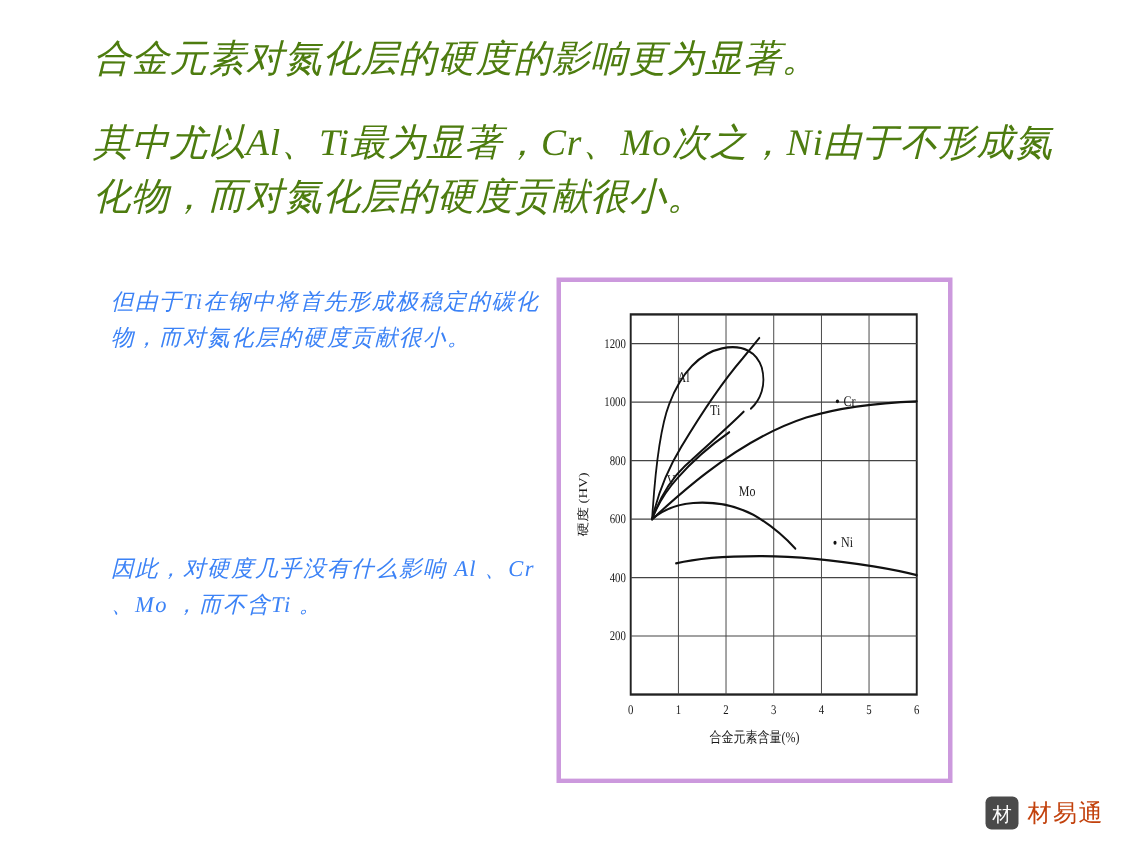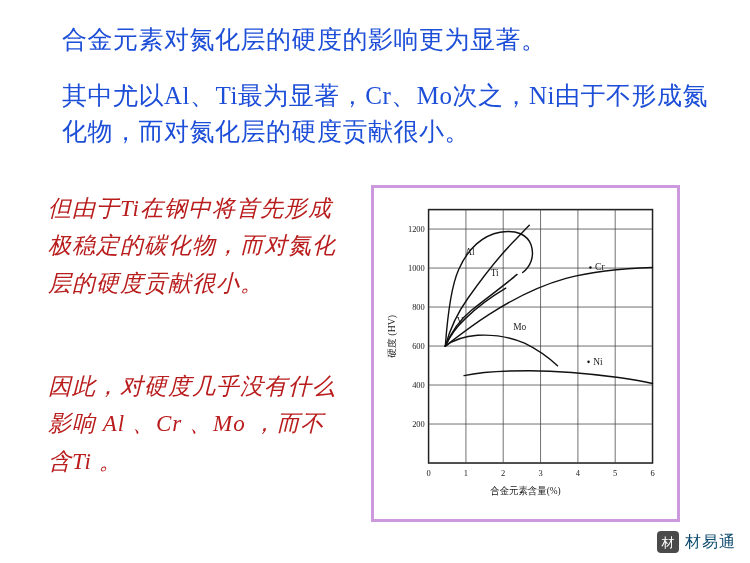--- a/index.html
+++ b/index.html
@@ -13,59 +13,60 @@
     position: relative;
     font-family: "Liberation Serif", serif;
     color: #000000;
     overflow: hidden;
   }
 
   
   .para {
     position: absolute;
     font-family: "Liberation Serif", serif;
-    color: #1d4ed8;
+    color: #4d7c0f;
     line-height: 1.42;
+    font-style: italic;
   }
   #para1 {
     left: 62px;
     top: 22px;
     width: 640px;
     font-size: 25px;
     letter-spacing: 0.5px;
   }
   #para2 {
     left: 62px;
     top: 78px;
     width: 650px;
     font-size: 25px;
     letter-spacing: 0.5px;
   }
 
   
   .left-col {
     position: absolute;
-    left: 48px;
+    left: 74px;
     width: 300px;
     font-family: "Liberation Serif", serif;
     font-style: italic;
-    font-size: 23px;
-    color: #b91c1c;
+    font-size: 15px;
+    color: #3b82f6;
     line-height: 1.62;
     letter-spacing: 1px;
   }
   #left1 { top: 190px; }
   #left2 { top: 368px; }
 
   
   #figure-frame {
     position: absolute;
     left: 371px;
     top: 185px;
-    width: 309px;
+    width: 264px;
     height: 337px;
     border: 3px solid #cc99dd;
     background: #ffffff;
     box-sizing: border-box;
   }
   #figure-inner {
     position: absolute;
     left: 0;
     top: 0;
     width: 100%;
@@ -90,21 +91,21 @@
     font-size: 13px;
     font-family: "Liberation Serif", serif;
     display: flex;
     align-items: center;
     justify-content: center;
     line-height: 1;
   }
   #watermark .wm-text {
     font-family: Liberation Sans, sans-serif;
     font-size: 16px;
-    color: #0c4a6e;
+    color: #c2410c;
     letter-spacing: 1px;
   }
 
   
   svg text {
     font-family: "Liberation Serif", serif;
     fill: #1a1a1a;
   }
 </style>
 </head>

